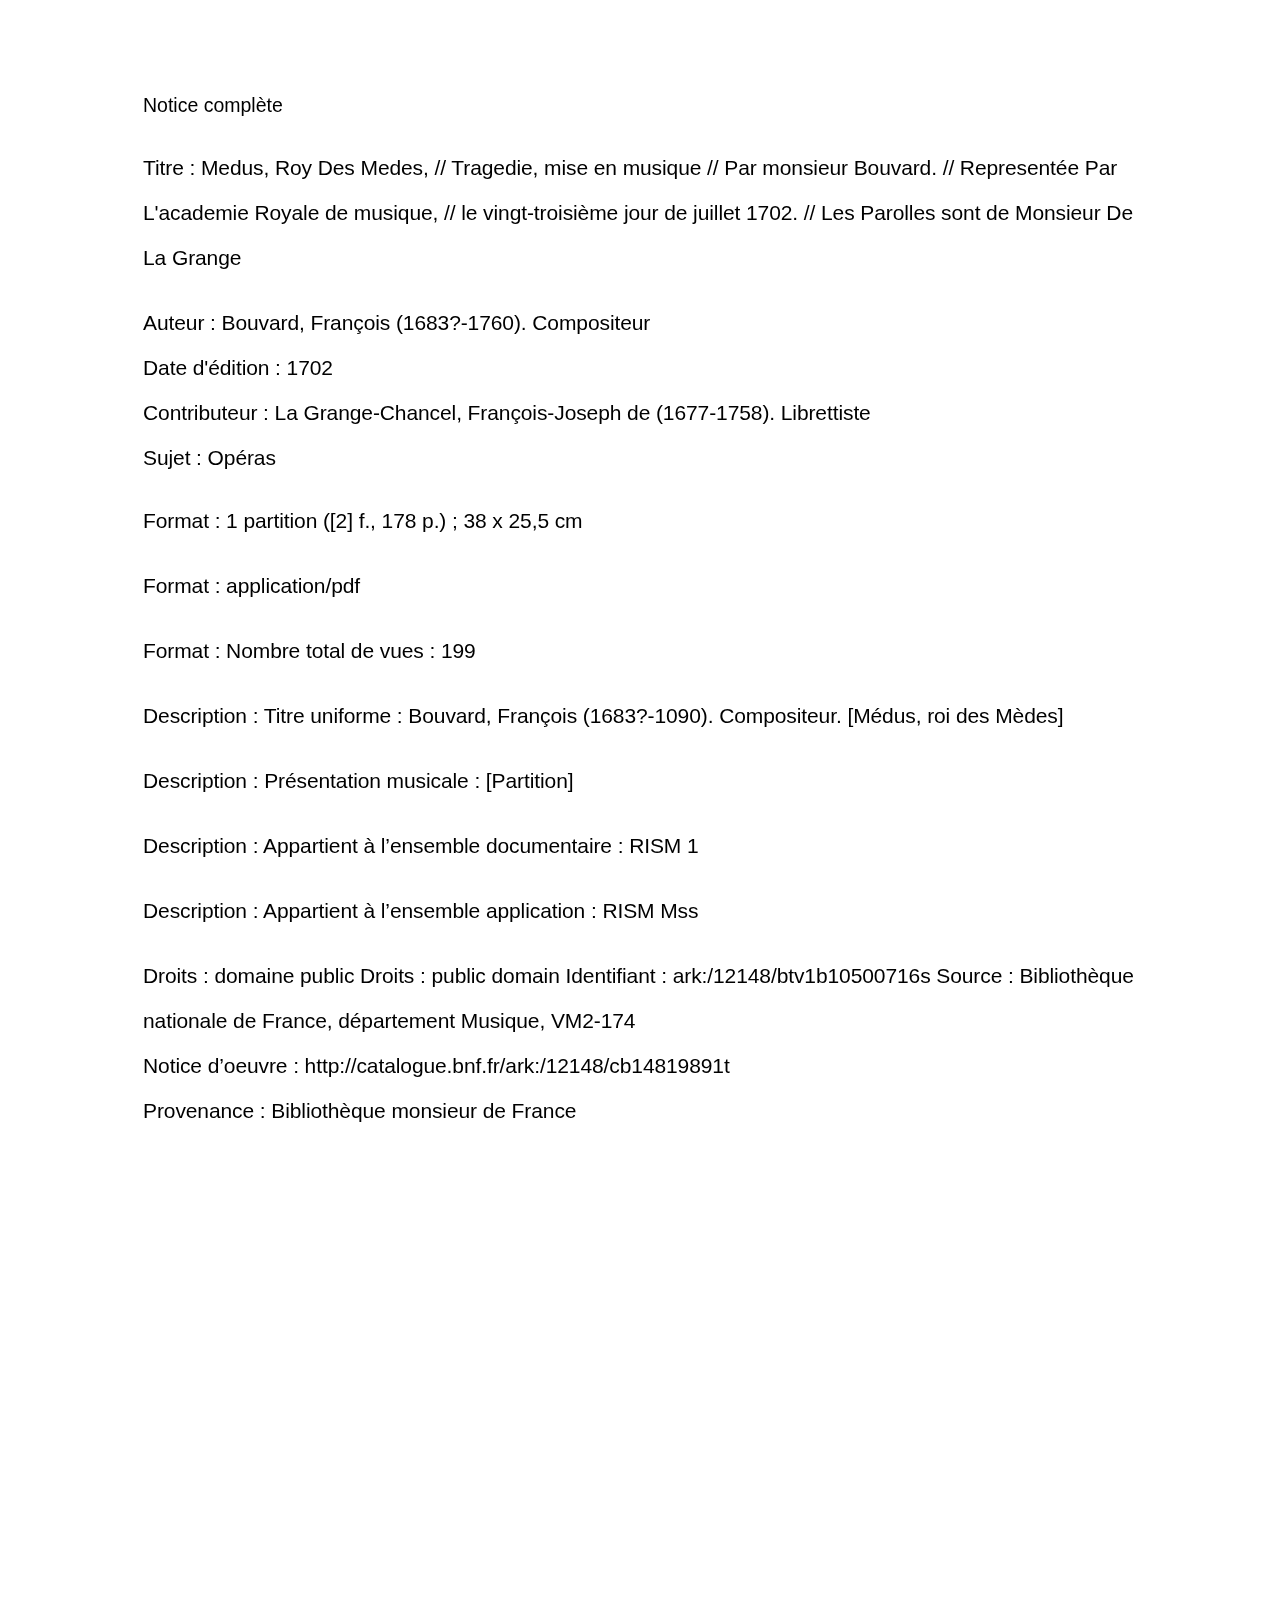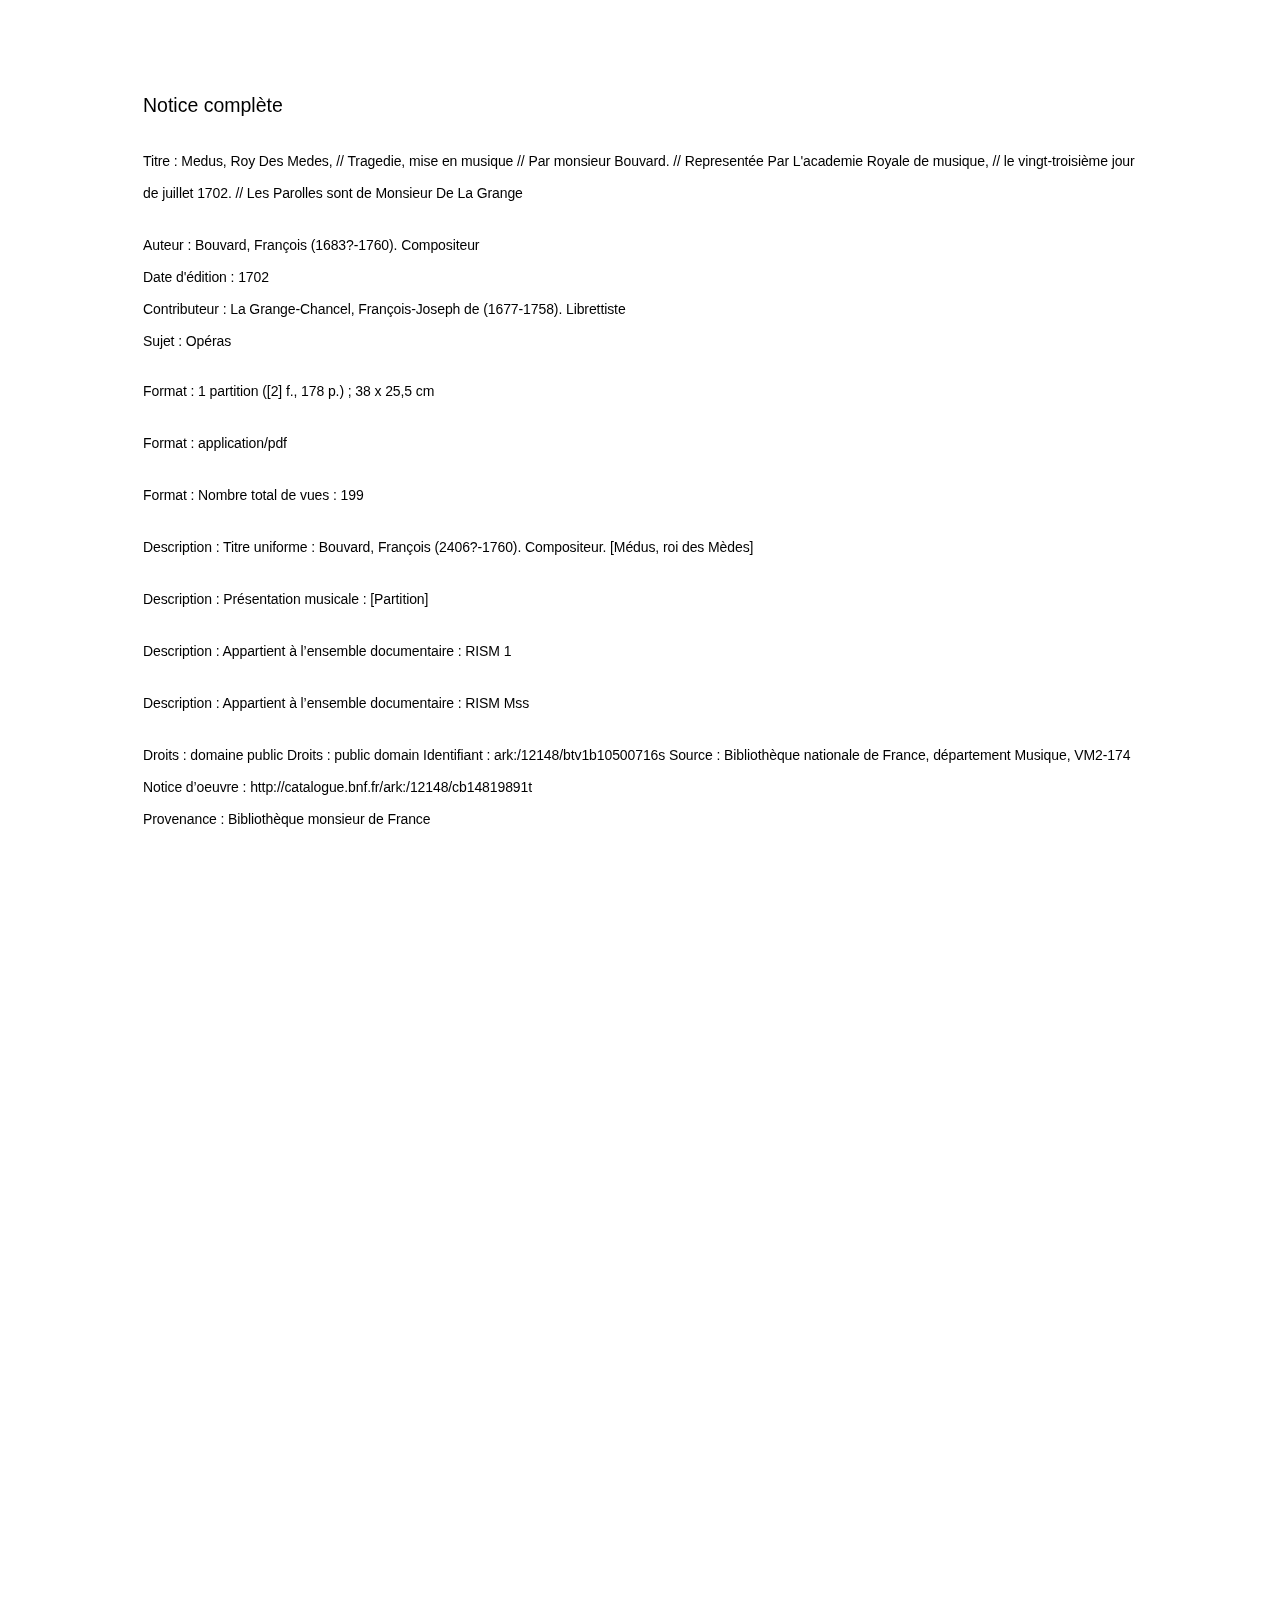--- a/index.html
+++ b/index.html
@@ -25,22 +25,22 @@
   .doc {
     width: 1015px;
   }
   .block {
     margin: 0 16px 20px 0;
   }
   .block.tight {
     margin-bottom: 0;
   }
   .para {
-    font-size: 14px;
-    line-height: 32px;
+    font-size: 21px;
+    line-height: 45px;
     letter-spacing: -0.1px;
     margin: 0;
   }
   .heading {
     font-size: 19.5px;
     line-height: 40px;
   }
   .gap-lg { height: 18px; }
 </style>
 </head>
@@ -72,34 +72,34 @@
 
     <div class="block">
       <p class="para">Format : application/pdf</p>
     </div>
 
     <div class="block">
       <p class="para">Format : Nombre total de vues : 199</p>
     </div>
 
     <div class="block">
-      <p class="para">Description : Titre uniforme : Bouvard, François (2406?-1760). Compositeur. [Médus, roi des Mèdes]</p>
+      <p class="para">Description : Titre uniforme : Bouvard, François (1683?-1090). Compositeur. [Médus, roi des Mèdes]</p>
     </div>
 
     <div class="block">
       <p class="para">Description : Présentation musicale : [Partition]</p>
     </div>
 
 
     <div class="block">
       <p class="para">Description : Appartient à l’ensemble documentaire : RISM 1</p>
     </div>
 
     <div class="block">
-      <p class="para">Description : Appartient à l’ensemble documentaire : RISM Mss</p>
+      <p class="para">Description : Appartient à l’ensemble application : RISM Mss</p>
     </div>
 
     <div class="block tight">
       <p class="para">Droits : domaine public Droits : public domain Identifiant : ark:/12148/btv1b10500716s Source : Bibliothèque nationale de France, département Musique, VM2-174</p>
       <p class="para">Notice d’oeuvre : http://catalogue.bnf.fr/ark:/12148/cb14819891t</p>
       <p class="para">Provenance : Bibliothèque monsieur de France</p>
     </div>
 
   </div>
 </div>

